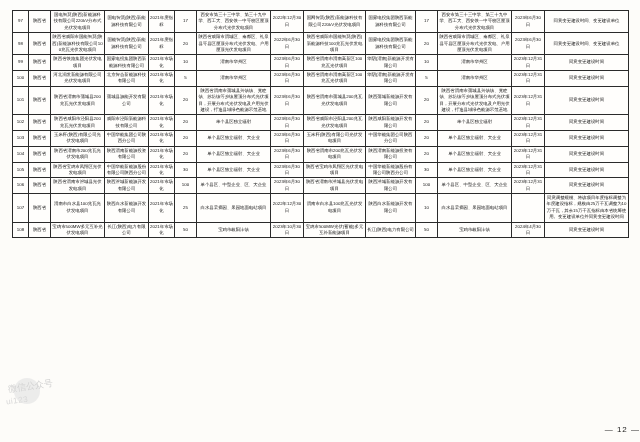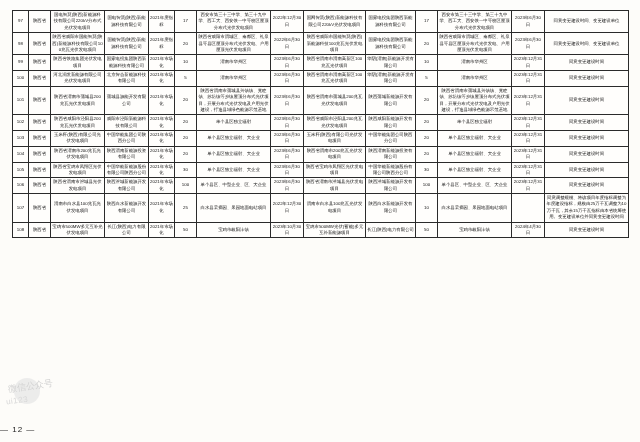--- a/index.html
+++ b/index.html
@@ -42,21 +42,21 @@
     font-size: 5px;
   }
   td.narrow {
     font-size: 4.6px;
   }
   .footer {
     position: absolute;
     left: 0;
     right: 0;
     bottom: 18px;
-    text-align: left;
+    text-align: right;
     font-size: 8px;
     color: #1a1a1a;
     letter-spacing: 1px;
   }
   .watermark {
     position: absolute;
     left: 6px;
     bottom: 26px;
     width: 120px;
     height: 52px;

